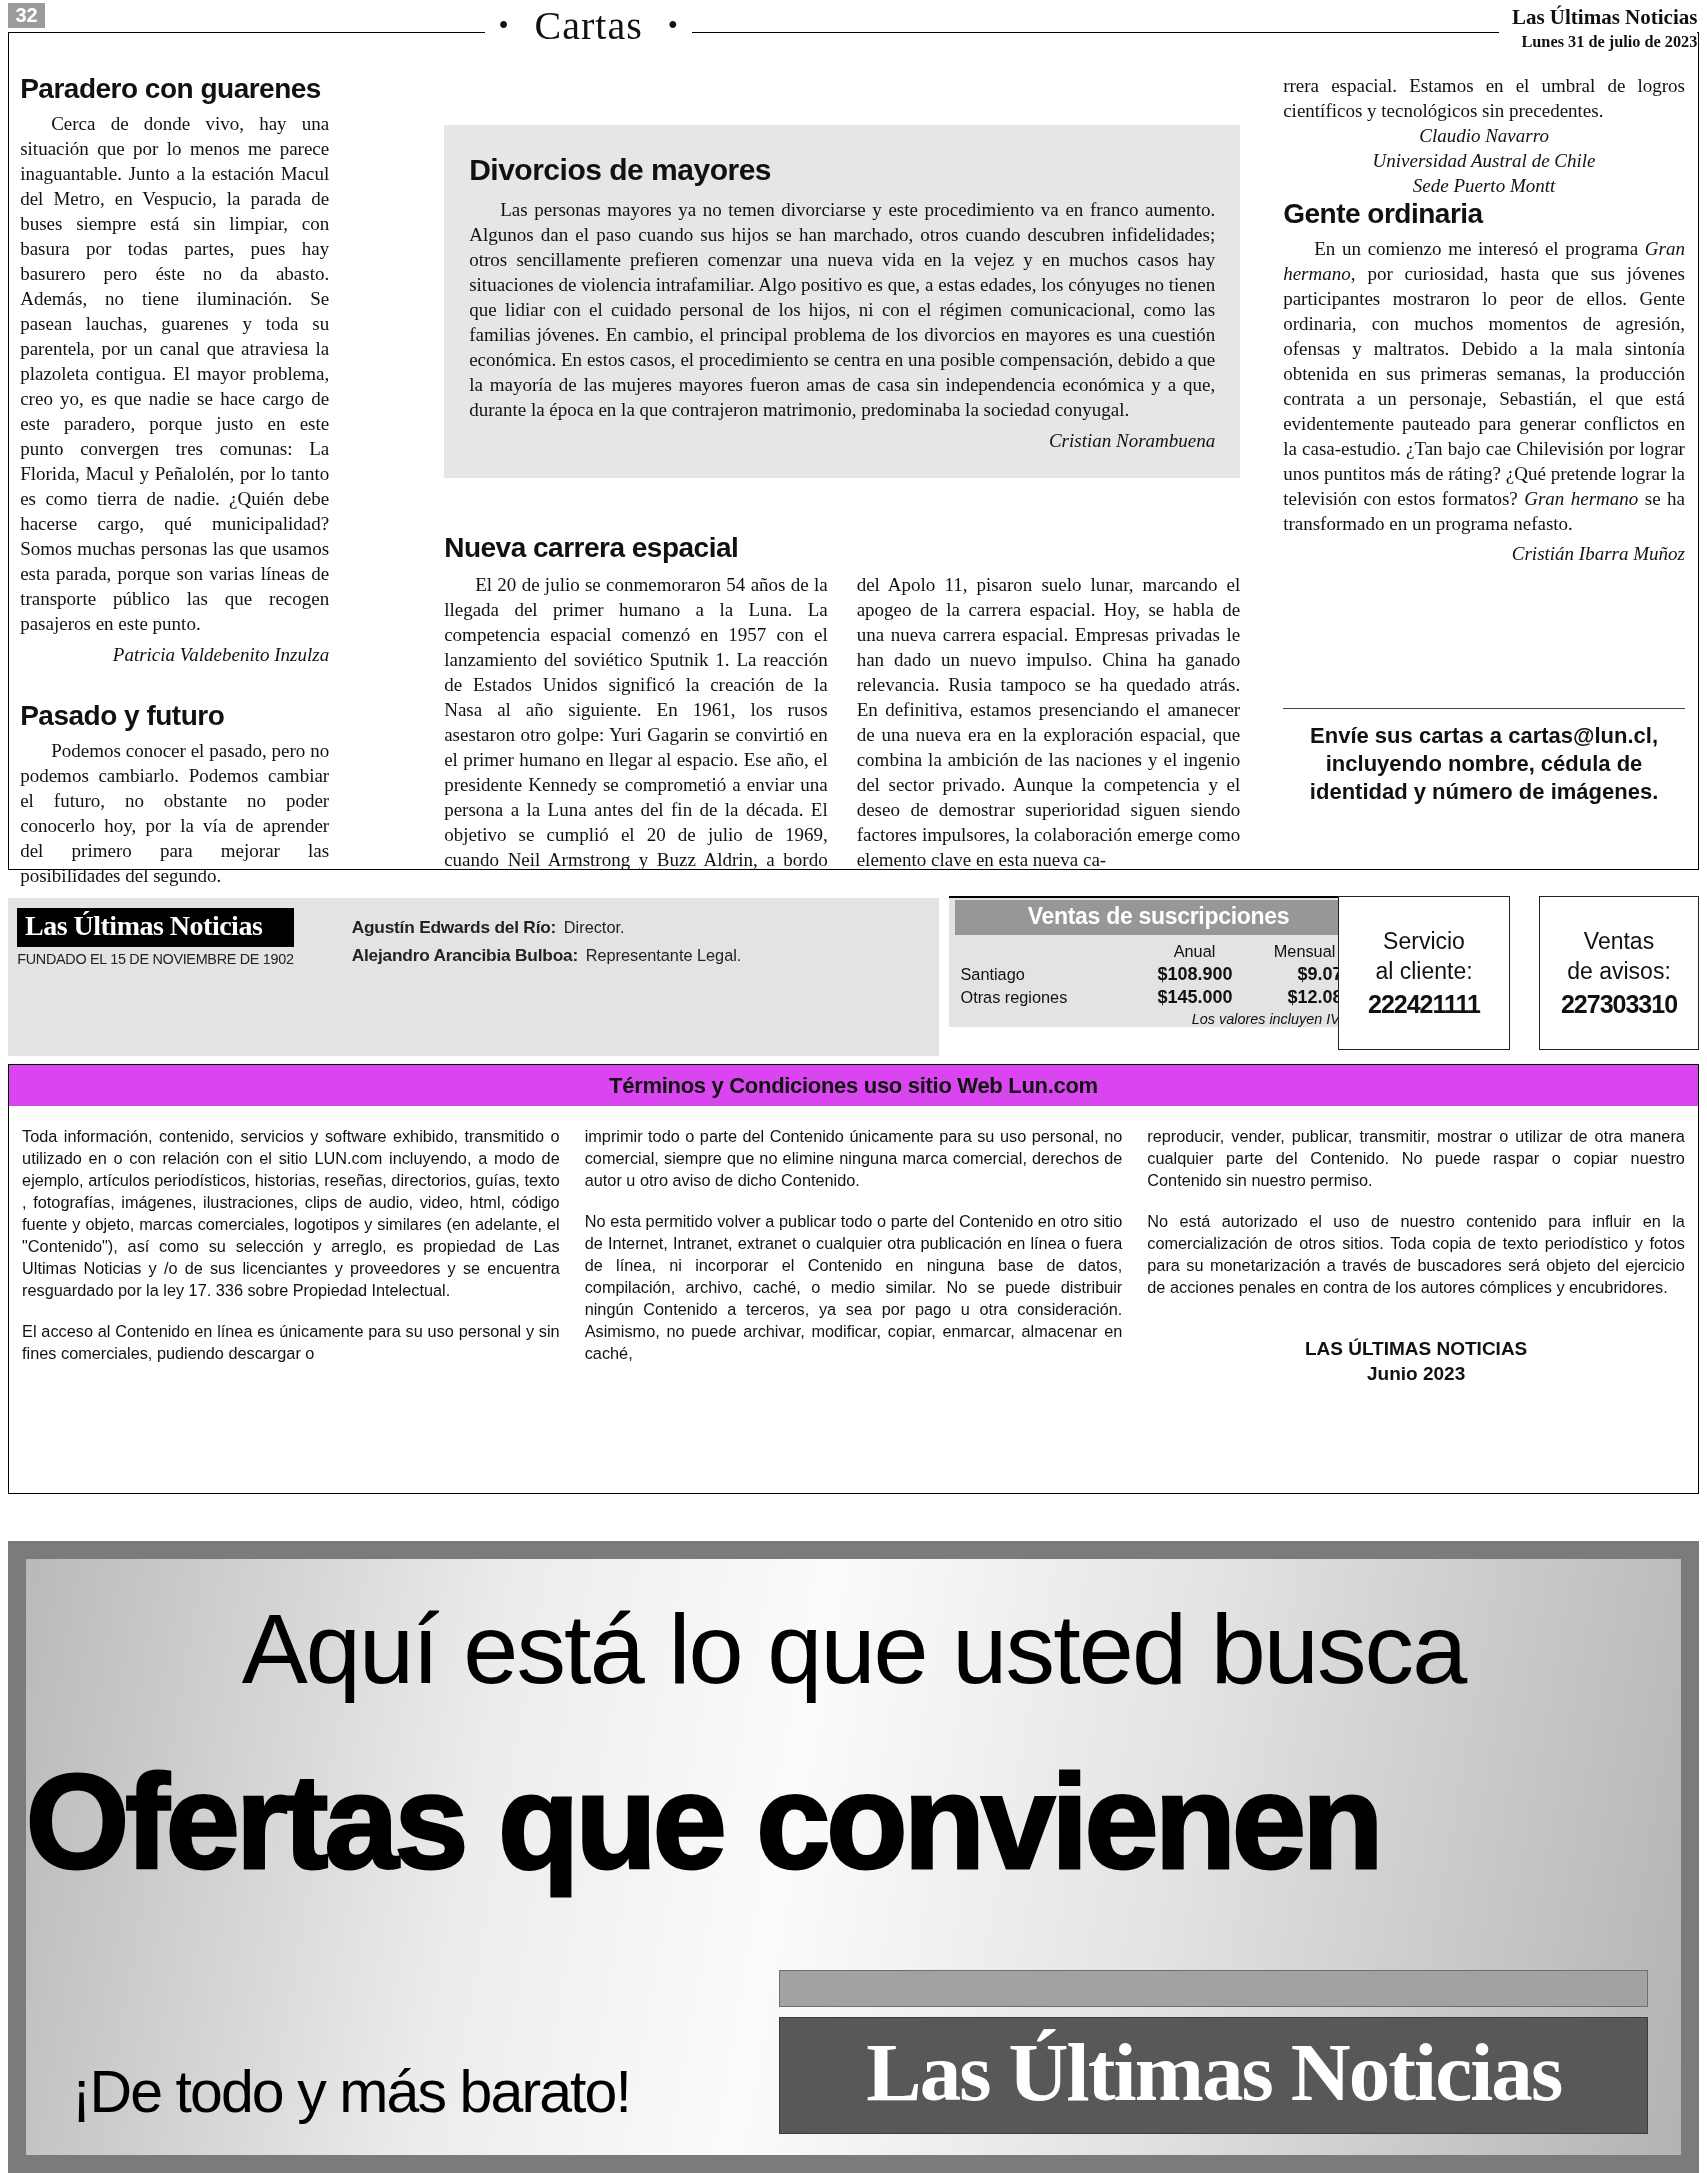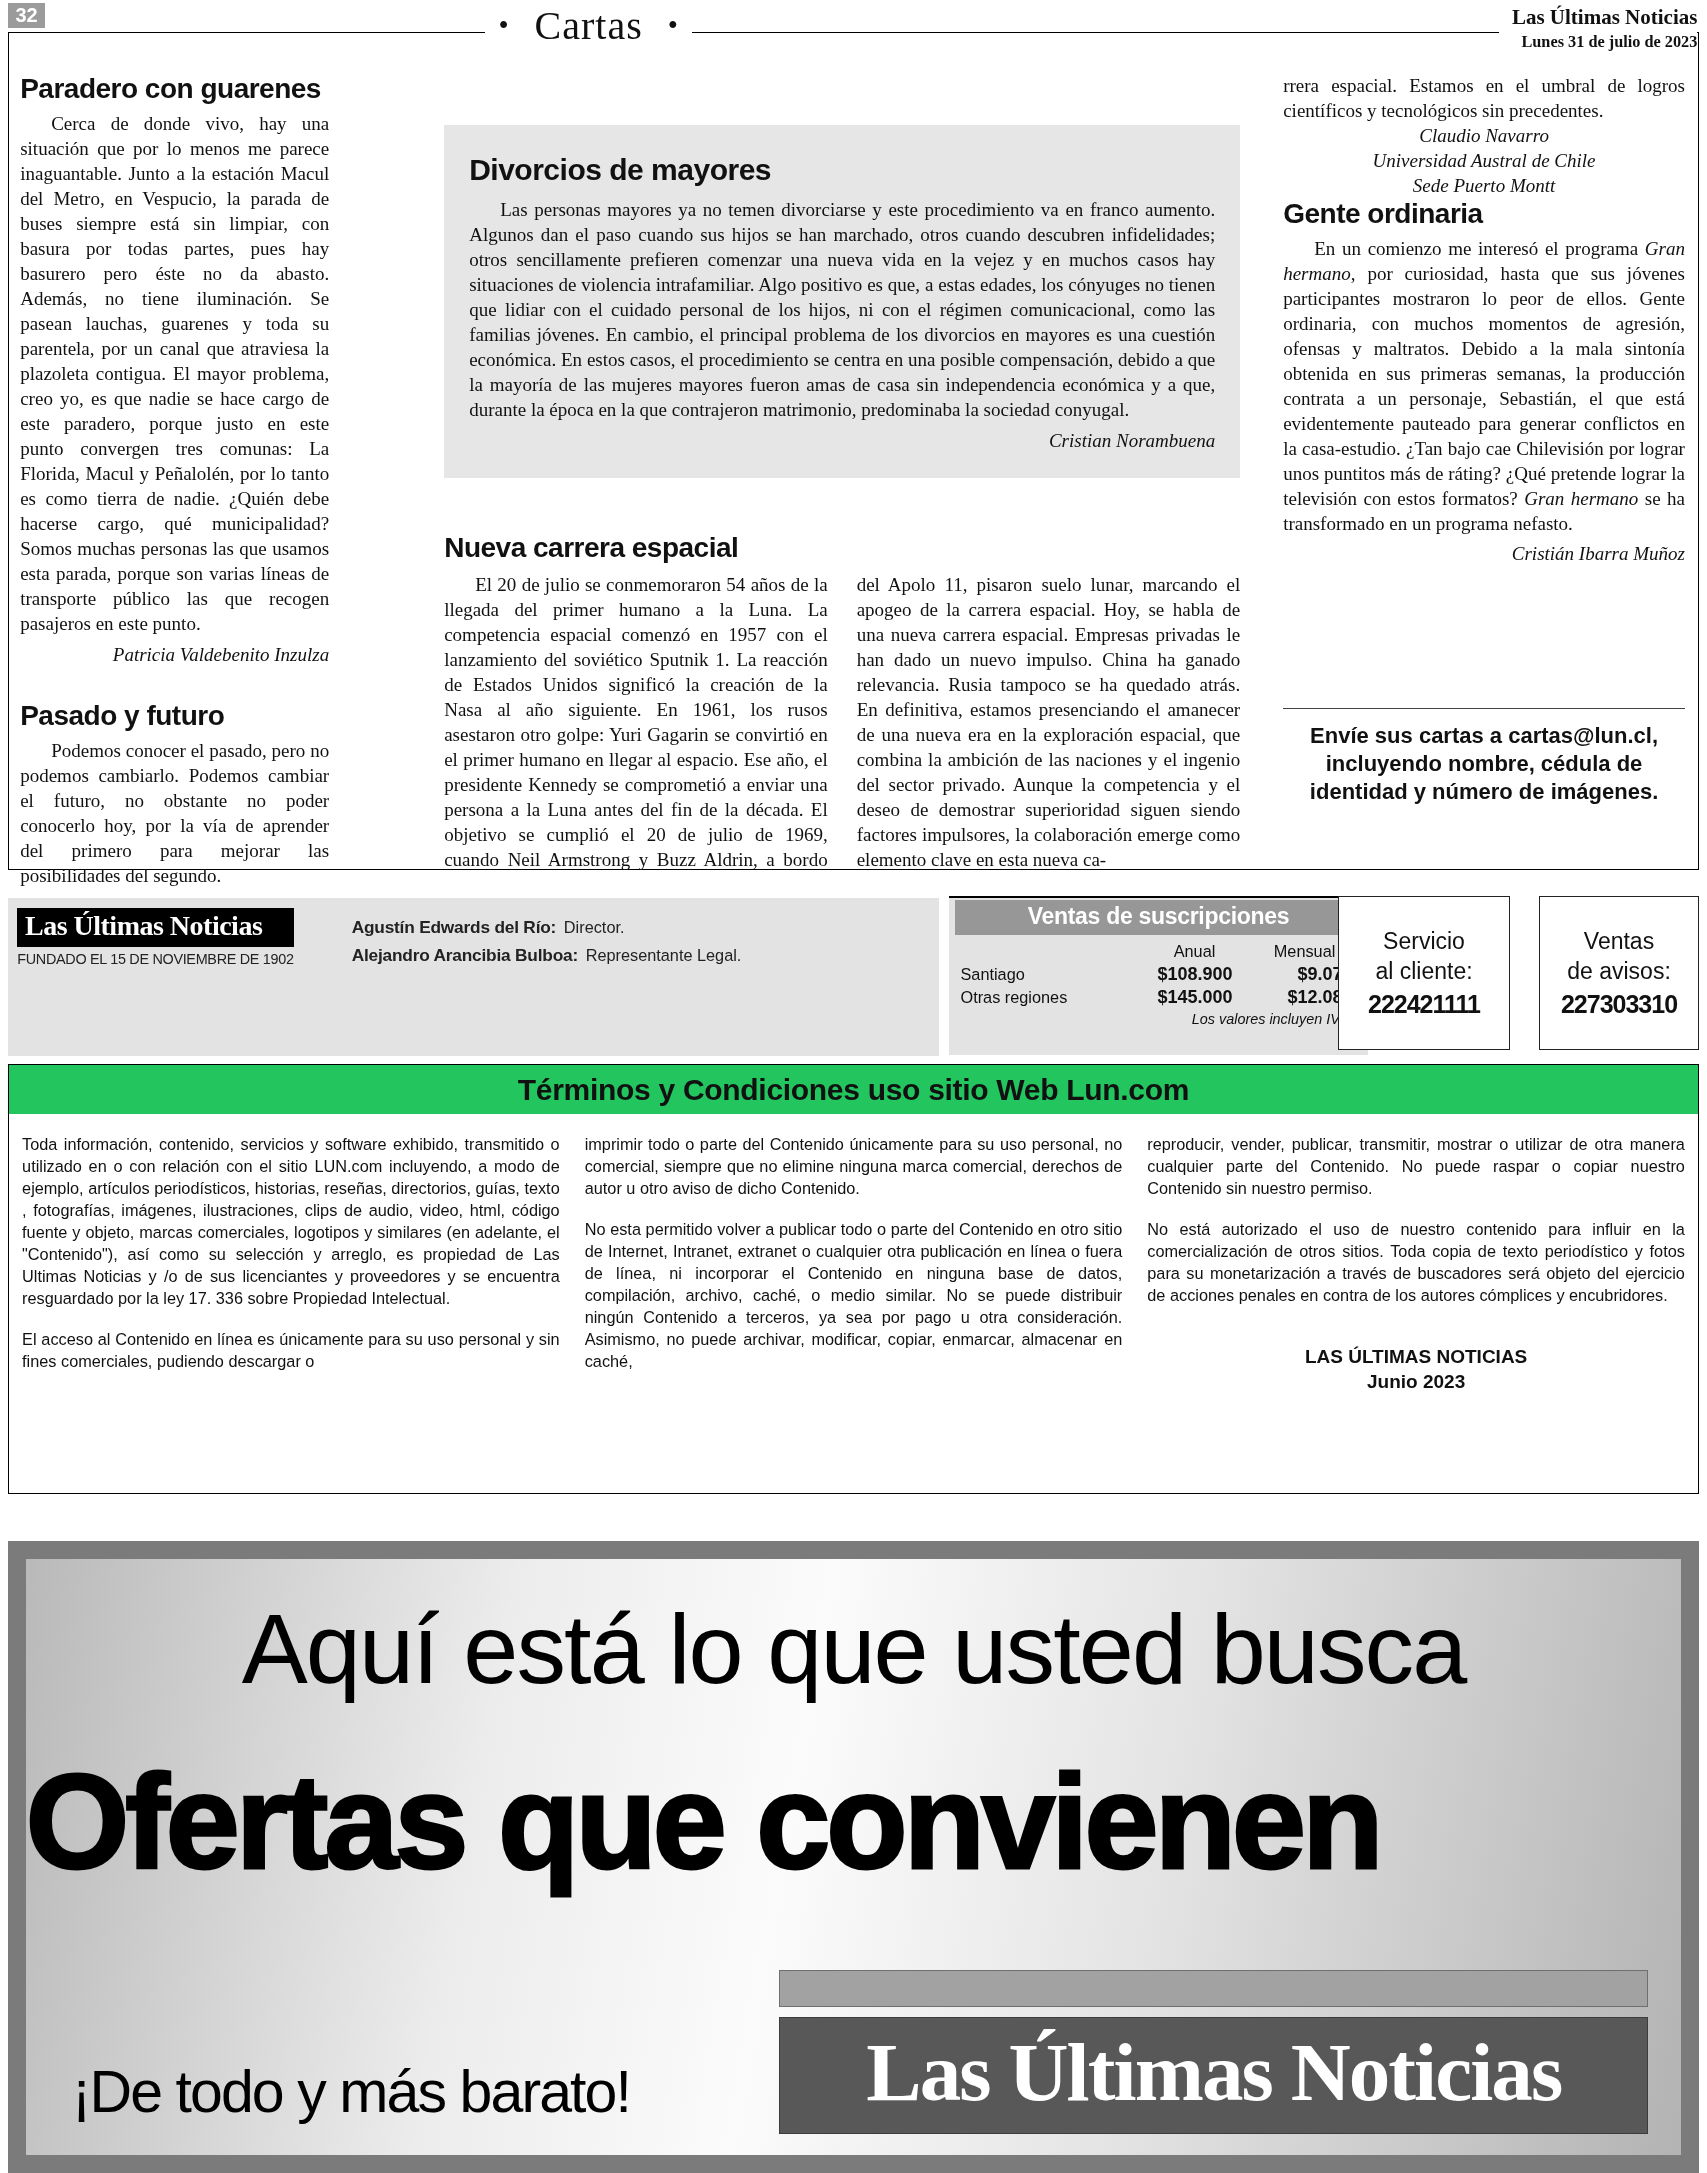--- a/index.html
+++ b/index.html
@@ -42,21 +42,21 @@
   .lun-logo{background:#000;color:#fff;font-family:"Liberation Serif",serif;font-weight:bold;
     font-size:28px;padding:2.9px 11.5px 4.8px 7.7px;letter-spacing:-0.5px;}
   .founded{font-size:14.4px;letter-spacing:-0.3px;margin-top:3.8px;color:#222;}
   .directors{margin-left:58px;margin-top:5.8px;font-size:17.3px;line-height:28px;color:#222;}
   .dname{font-weight:bold;letter-spacing:-0.2px;}
   .drole{margin-left:7.7px;font-size:16.3px;}
   .band-bottom{text-align:center;font-size:16.3px;color:#222;margin-top:11.5px;line-height:21px;}
   .printed{font-size:14.4px;}
 
   
-  .subs{position:absolute;top:896px;left:949px;width:419px;height:159px;background:#e3e3e3;
+  .subs{position:absolute;top:896px;left:949px;width:419px;height:131px;background:#e3e3e3;
     font-family:"Liberation Sans",sans-serif;box-sizing:border-box;border-top:2.9px solid #000;}
   .subs-title{background:#979797;color:#fff;font-weight:bold;font-size:23px;text-align:center;
     padding:2.9px 0 4.8px 0;margin:1.9px 5.8px 0 5.8px;letter-spacing:-0.3px;}
   .subs-table{display:grid;grid-template-columns:1fr 130px 120px;padding:5.8px 15.4px 0 11.5px;
     font-size:16.3px;line-height:23px;}
   .subs-table .num{text-align:right;font-weight:bold;font-size:18px;}
   .subs-table .hdr{text-align:right;font-weight:normal;font-size:16.3px;padding-right:17.3px;}
   .subs-note{font-style:italic;font-size:14.4px;text-align:right;padding:1.9px 15.4px 0 0;}
 
   
@@ -64,21 +64,21 @@
     box-sizing:border-box;font-family:"Liberation Sans",sans-serif;text-align:center;
     display:flex;flex-direction:column;justify-content:center;gap:1.9px;}
   .pb1{left:1338px;width:172px;}
   .pb2{left:1539px;width:160px;}
   .pb-label{font-size:23px;line-height:28px;color:#111;}
   .pb-number{font-weight:bold;font-size:25px;letter-spacing:-1px;margin-top:3.8px;}
 
   
   .terms{position:absolute;top:1064px;left:7.7px;right:7.7px;height:430px;border:1px solid #000;
     box-sizing:border-box;font-family:"Liberation Sans",sans-serif;}
-  .terms-titlebar{background:#22c55e;text-align:center;font-weight:bold;font-size:30px;
+  .terms-titlebar{background:#d946ef;text-align:center;font-weight:bold;font-size:22px;
     padding:7.7px 0;letter-spacing:-0.3px;}
   .terms-cols{display:grid;grid-template-columns:1fr 1fr 1fr;column-gap:25px;padding:19px 13.4px 0 13.4px;}
   .terms-cols p{font-size:16.3px;line-height:22px;text-align:justify;margin:0 0 19px 0;color:#111;}
   .signoff{text-align:center;font-weight:bold;font-size:19px;line-height:25px;margin-top:38px;}
 
   
   .ad{position:absolute;top:1541px;left:7.7px;right:7.7px;bottom:0;border:18px solid #7b7b7b;
     background:linear-gradient(100deg,#b9b9b9 0%,#ececec 28%,#fbfbfb 46%,#e3e3e3 68%,#b3b3b3 100%);
     font-family:"Liberation Sans",sans-serif;display:flex;flex-direction:column;box-sizing:border-box;}
   .ad-line1{font-size:99px;text-align:center;margin-top:33px;letter-spacing:-1.9px;color:#000;}

